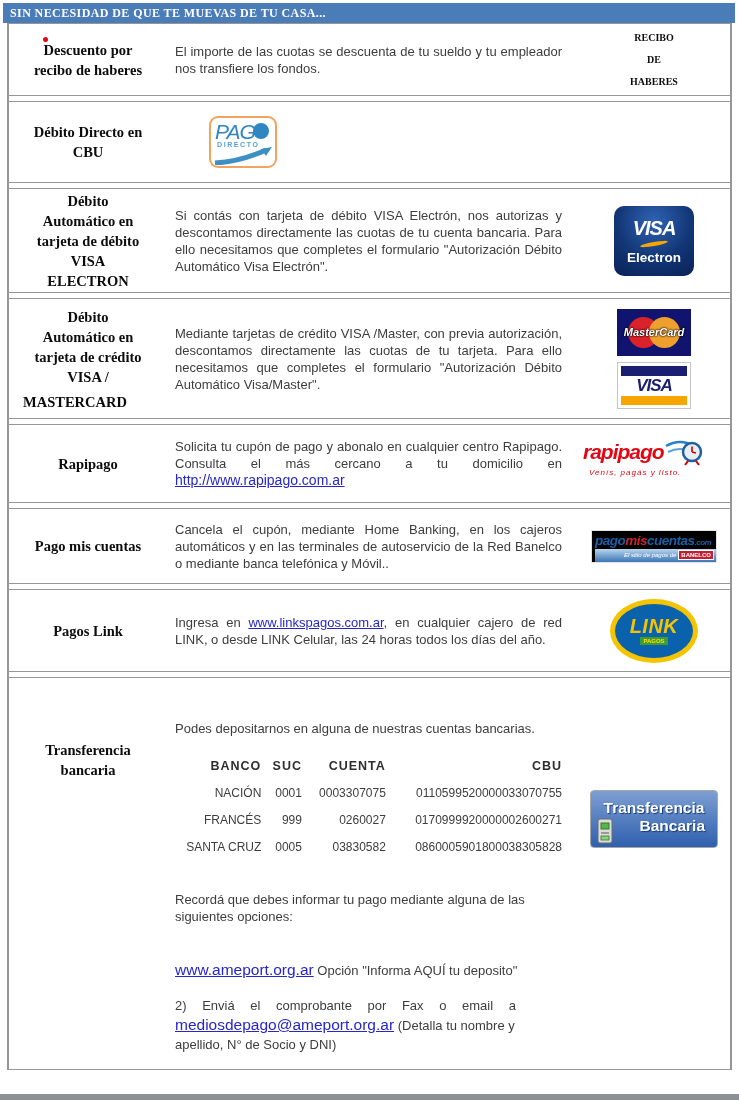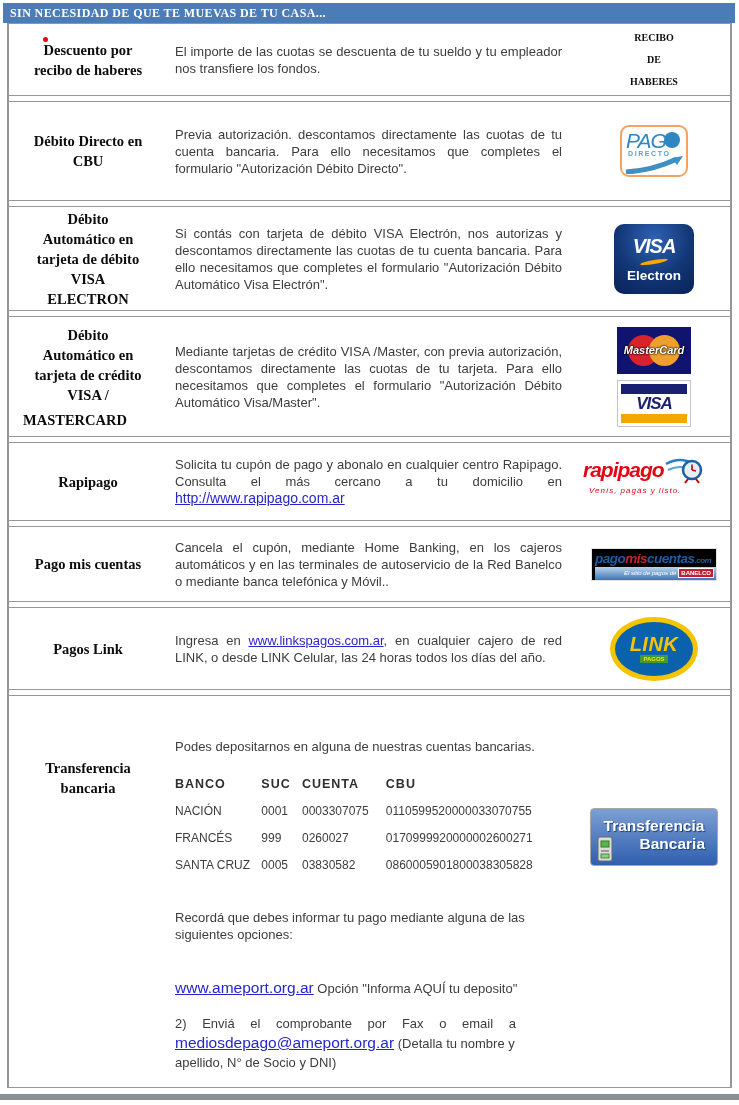--- a/index.html
+++ b/index.html
@@ -129,21 +129,21 @@
   .tb-atm { position:absolute; left:5px; bottom:3px; }
 
   
   .row8 { align-items:flex-start; }
   .cm8 { padding-top:62px; }
   .cl8 { padding-top:112px; justify-content:flex-start; }
   .cd8 { text-align:left; padding-top:42px; }
   .t-intro { margin:0; }
   .banks { border-collapse:collapse; margin:16px 0 0 0; font-size:12px; color:#3d3d3d; }
   .banks th { font-weight:bold; font-size:12.5px; letter-spacing:1px; color:#2e2e2e; }
-  .banks th, .banks td { text-align:left; padding:0; height:27px; vertical-align:middle; }
+  .banks th, .banks td { text-align:right; padding:0; height:27px; vertical-align:middle; }
   .col-banco { width:100px; } .col-suc { width:46px; } .col-cuenta { width:92px; } .col-cbu { width:190px; }
   .t-remember { margin:30px 0 0 0; line-height:17px; }
   .t-opt { margin:16px 0 0 0; line-height:19px; }
   .spread1 { word-spacing:22px; }
   .spread2 { word-spacing:12px; }
   .t-post { font-size:13px; }
 
   
   .bottom-bar { position:absolute; left:0; right:0; top:1094px; height:6px; background:#8a9094; }
 </style>
@@ -160,24 +160,23 @@
       <div class="c-method">Descuento por
 recibo de haberes</div>
       <div class="c-desc">El importe de las cuotas se descuenta de tu sueldo y tu empleador nos transfiere los fondos.</div>
       <div class="c-logo">
         <div class="logo-recibo">RECIBO
 DE
 HABERES</div>
       </div>
     </div>
 
-    <div class="row" style="height:100px">
+    <div class="row" style="height:82px">
       <div class="c-method">Débito Directo en
 CBU</div>
-      <div class="c-desc">Previa autorización.  descontamos directamente las cuotas de tu cuenta bancaria. Para ello necesitamos que completes el formulario "Autorización Débito Directo".</div>
       <div class="c-logo">
         <div class="logo-pd">
           <span class="pd-pag">PAG</span>
           <span class="pd-circle"></span>
           <span class="pd-sub">DIRECTO</span>
           <svg class="pd-swoosh" width="60" height="18" viewBox="0 0 60 18">
             <path d="M2 16 C 20 15, 40 9, 53 3" stroke="#3d8fc4" stroke-width="5" fill="none"></path>
             <polygon points="59,0 48,2 53,9" fill="#3d8fc4"></polygon>
           </svg>
         </div>

